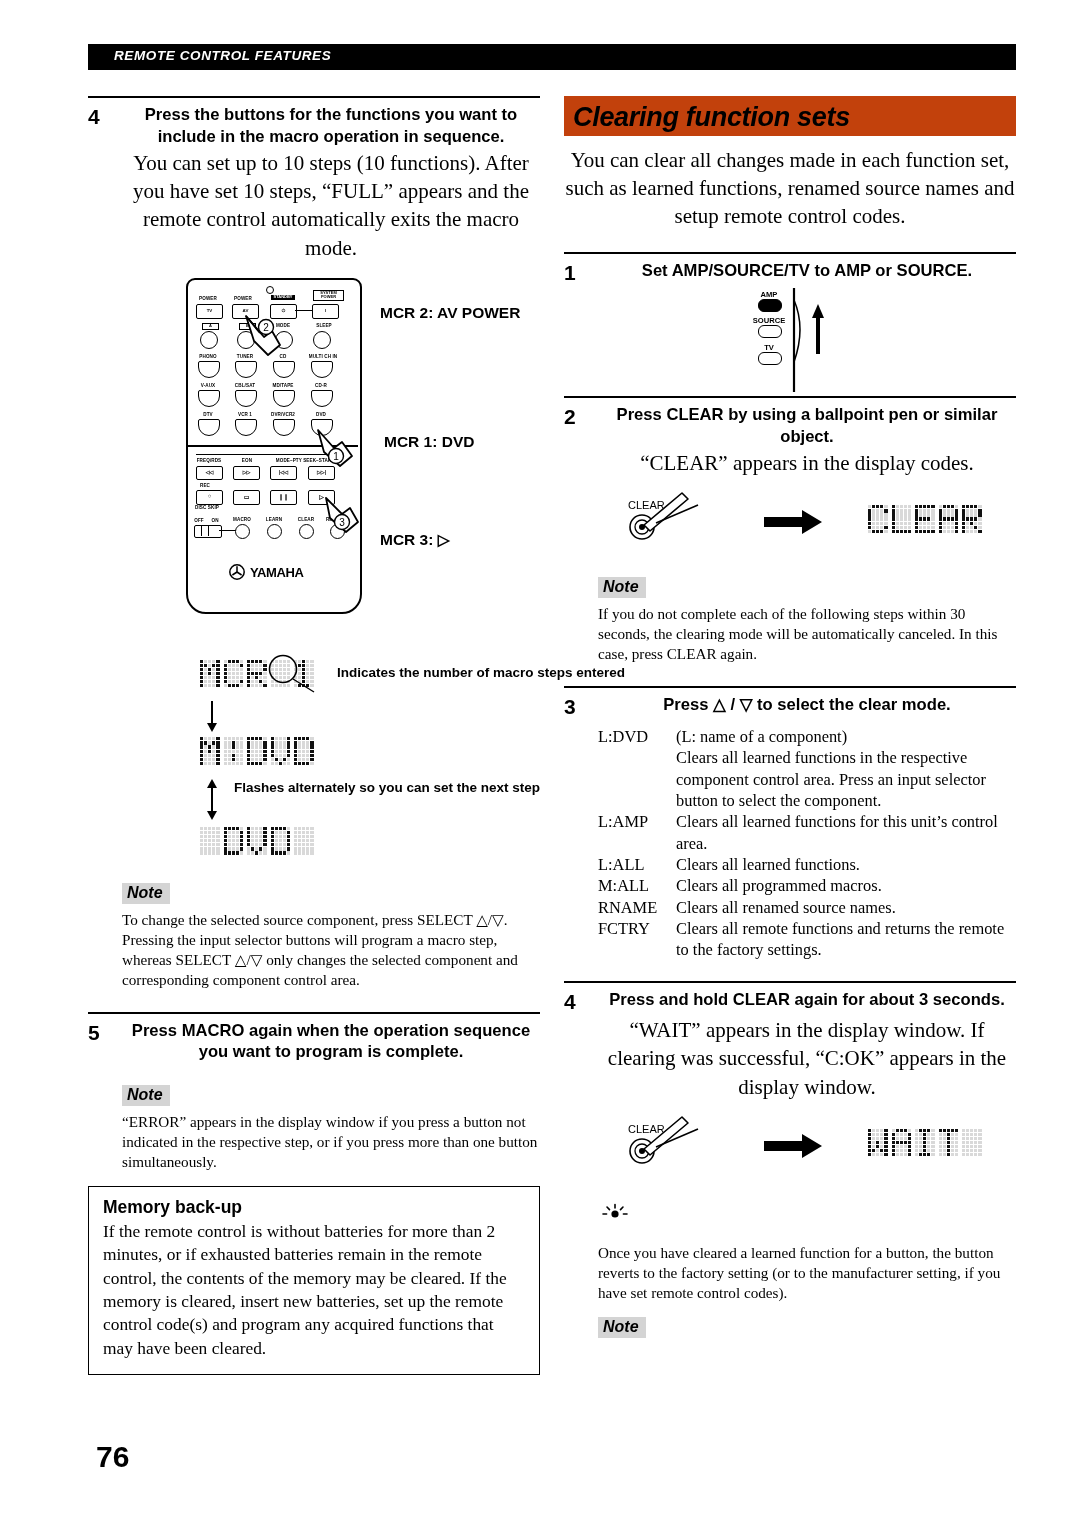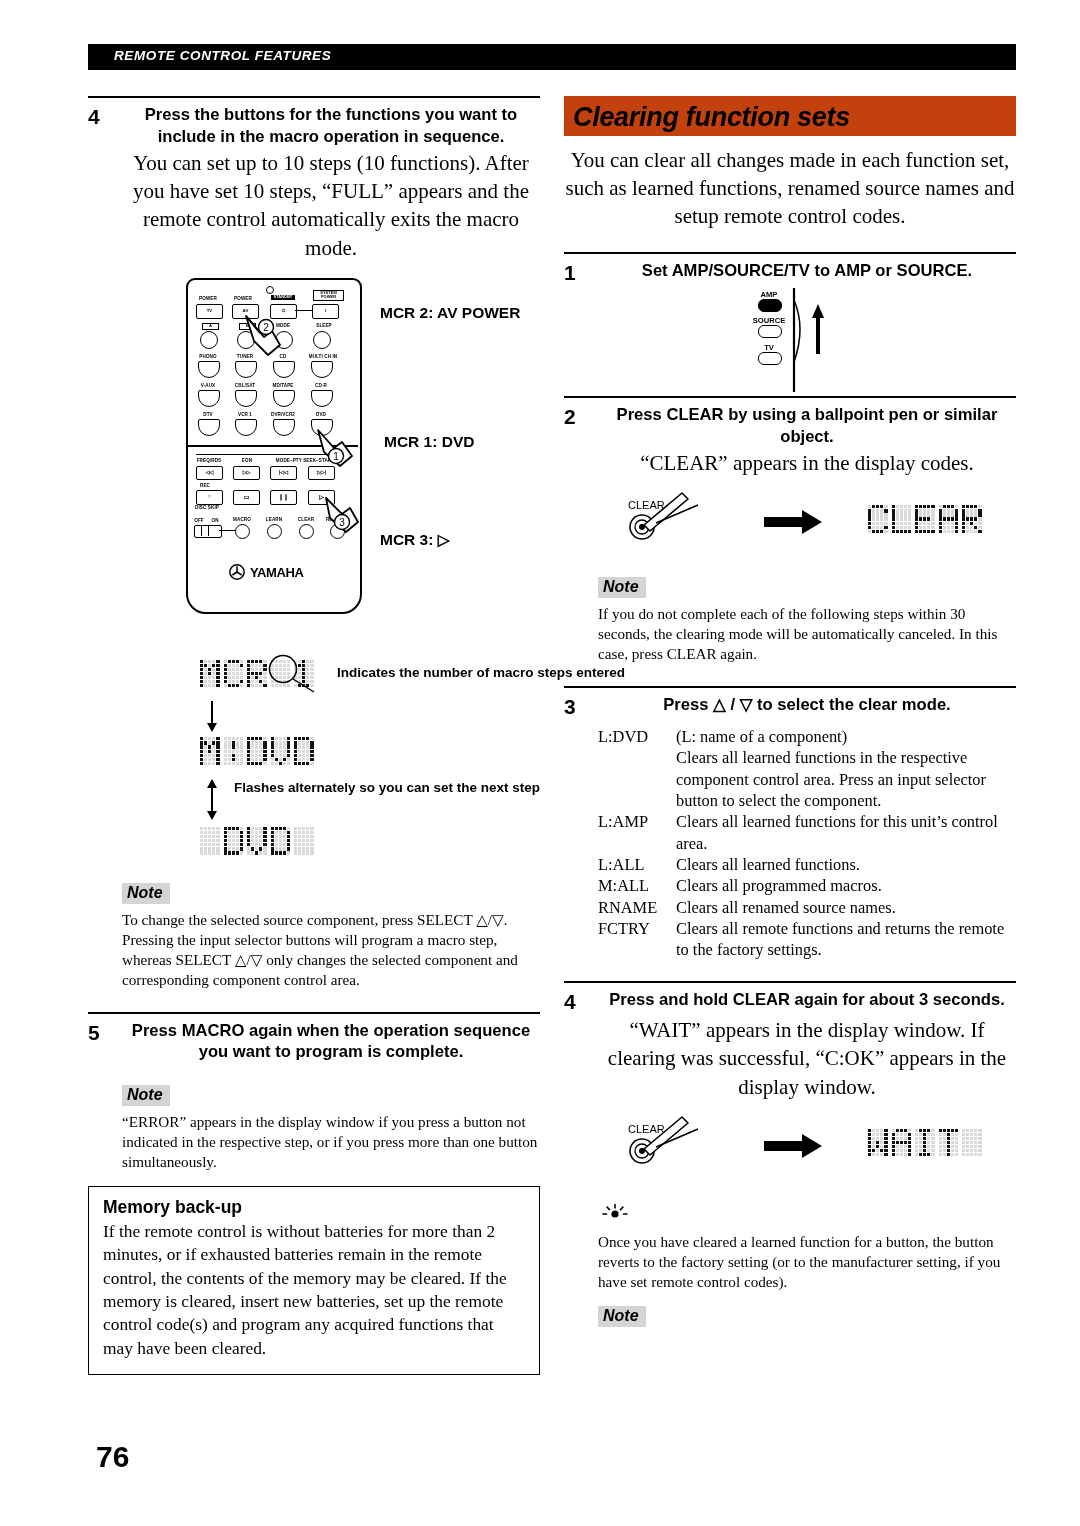--- a/index.html
+++ b/index.html
@@ -52,21 +52,21 @@
     margin:14px 0 6px 34px;
   }
   .note-body{
     font-size:15.2px;line-height:1.32;margin-left:34px;
   }
 
   
   .tip-glyph{
     margin-left:34px;margin-top:14px;width:34px;height:20px;
   }
-  .tip-body{font-size:15.2px;line-height:1.32;margin-left:34px;margin-top:5px;}
+  .tip-body{font-size:15.2px;line-height:1.32;margin-left:34px;margin-top:16px;}
 
   
   .framed{
     border:1.6px solid #000;margin-top:14px;padding:10px 14px 14px 14px;
   }
   .framed h4{
     margin:0 0 2px 0;font-family:"Liberation Sans",sans-serif;
     font-weight:bold;font-size:17.5px;
   }
   .framed p{margin:0;font-size:17.4px;line-height:1.34;}

